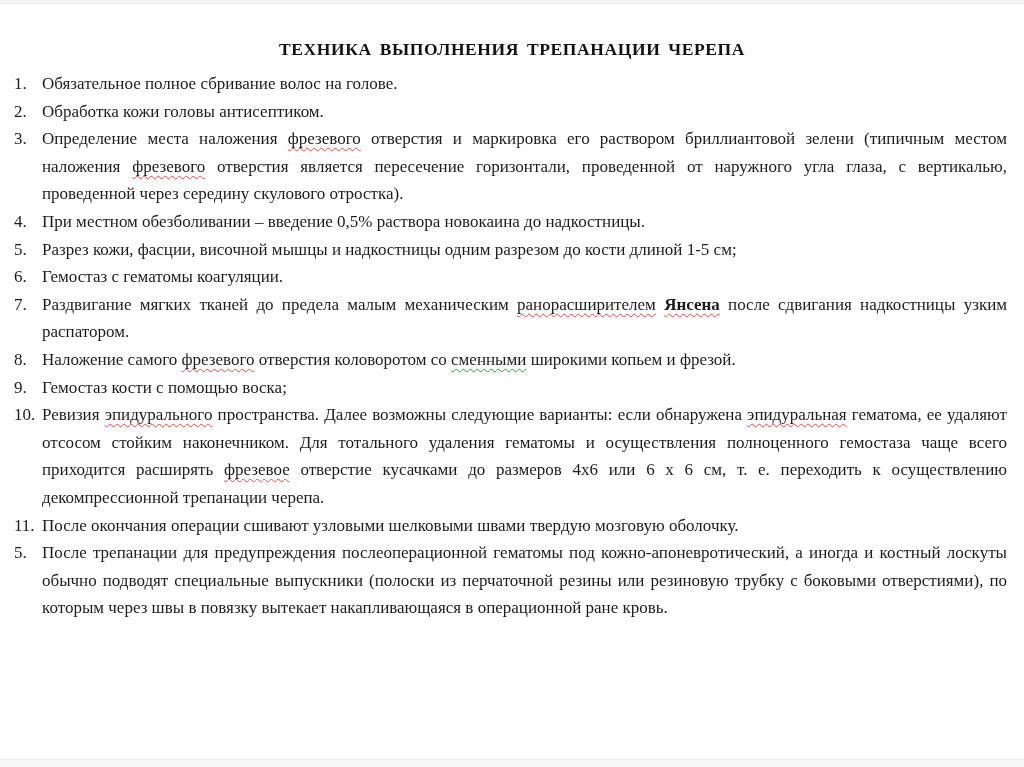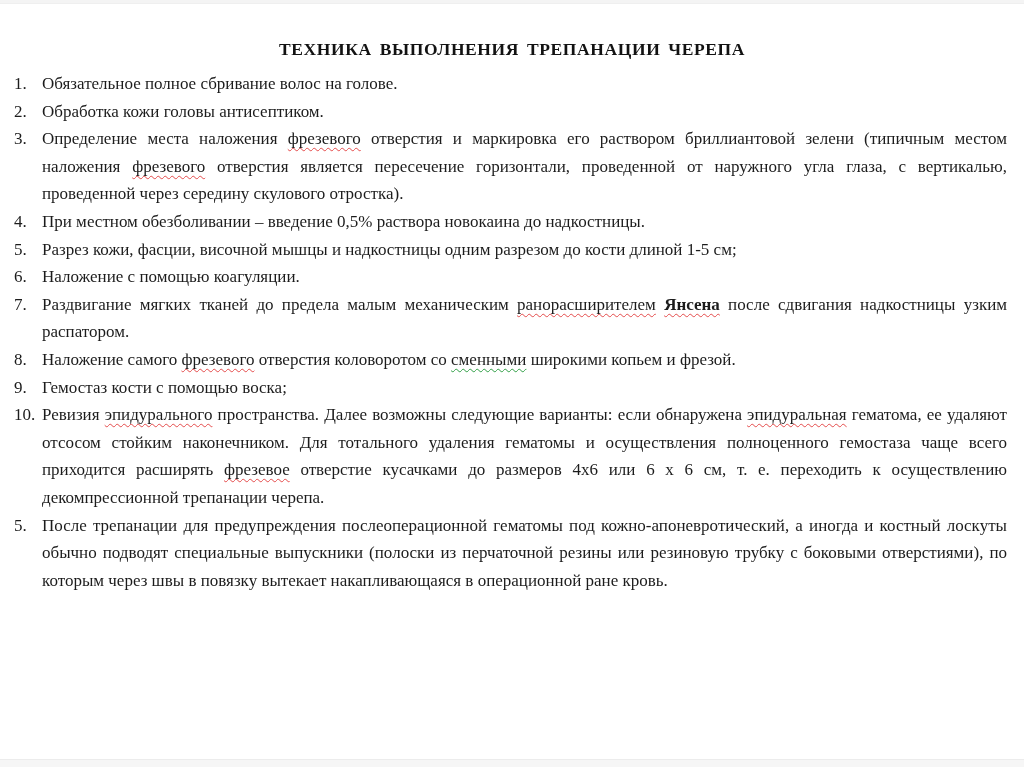--- a/index.html
+++ b/index.html
@@ -92,38 +92,42 @@
         <li>
           <span class="num">4.</span>
           <span class="txt"><span>При местном обезболивании – введение 0,5% раствора новокаина до надкостницы.</span></span>
         </li>
         <li>
           <span class="num">5.</span>
           <span class="txt"><span>Разрез кожи, фасции, височной мышцы и надкостницы одним разрезом до кости длиной 1-5 см;</span></span>
         </li>
         <li>
           <span class="num">6.</span>
-          <span class="txt"><span>Наложение с помощью коагуляции.</span></span>
+          <span class="txt"><span>Гемостаз с гематомы коагуляции.</span></span>
         </li>
         <li>
           <span class="num">7.</span>
           <span class="txt"><span>Раздвигание мягких тканей до предела малым механическим </span><span class="sq-red" style="text-decoration-color: rgb(228, 75, 75);">ранорасширителем</span><span> </span><span class="sq-red" style="text-decoration-color: rgb(228, 75, 75); font-weight: bold;">Янсена</span><span> после сдвигания надкостницы узким распатором.</span></span>
         </li>
         <li>
           <span class="num">8.</span>
           <span class="txt"><span>Наложение самого </span><span class="sq-red" style="text-decoration-color: rgb(228, 75, 75);">фрезевого</span><span> отверстия коловоротом со </span><span class="sq-green" style="text-decoration-color: rgb(47, 158, 68);">сменными</span><span> широкими копьем и фрезой.</span></span>
         </li>
         <li>
           <span class="num">9.</span>
           <span class="txt"><span>Гемостаз кости с помощью воска;</span></span>
         </li>
         <li>
           <span class="num">10.</span>
           <span class="txt"><span>Ревизия </span><span class="sq-red" style="text-decoration-color: rgb(228, 75, 75);">эпидурального</span><span> пространства. Далее возможны следующие варианты: если обнаружена </span><span class="sq-red" style="text-decoration-color: rgb(228, 75, 75);">эпидуральная</span><span> гематома, ее удаляют отсосом стойким наконечником. Для тотального удаления гематомы и осуществления полноценного гемостаза чаще всего приходится расширять </span><span class="sq-red" style="text-decoration-color: rgb(228, 75, 75);">фрезевое</span><span> отверстие кусачками до размеров 4х6 или 6 х 6 см, т. е. переходить к осуществлению декомпрессионной трепанации черепа.</span></span>
         </li>
         <li>
+          <span class="num">11.</span>
+          <span class="txt"><span>После окончания операции сшивают узловыми шелковыми швами твердую мозговую оболочку.</span></span>
+        </li>
+        <li>
           <span class="num">5.</span>
           <span class="txt"><span>После трепанации для предупреждения послеоперационной гематомы под кожно-апоневротический, а иногда и костный лоскуты обычно подводят специальные выпускники (полоски из перчаточной резины или резиновую трубку с боковыми отверстиями), по которым через швы в повязку вытекает накапливающаяся в операционной ране кровь.</span></span>
         </li>
       </ol>
   </div>
   <div class="bottom-edge"></div>
 </div>
 
 </body></html>

